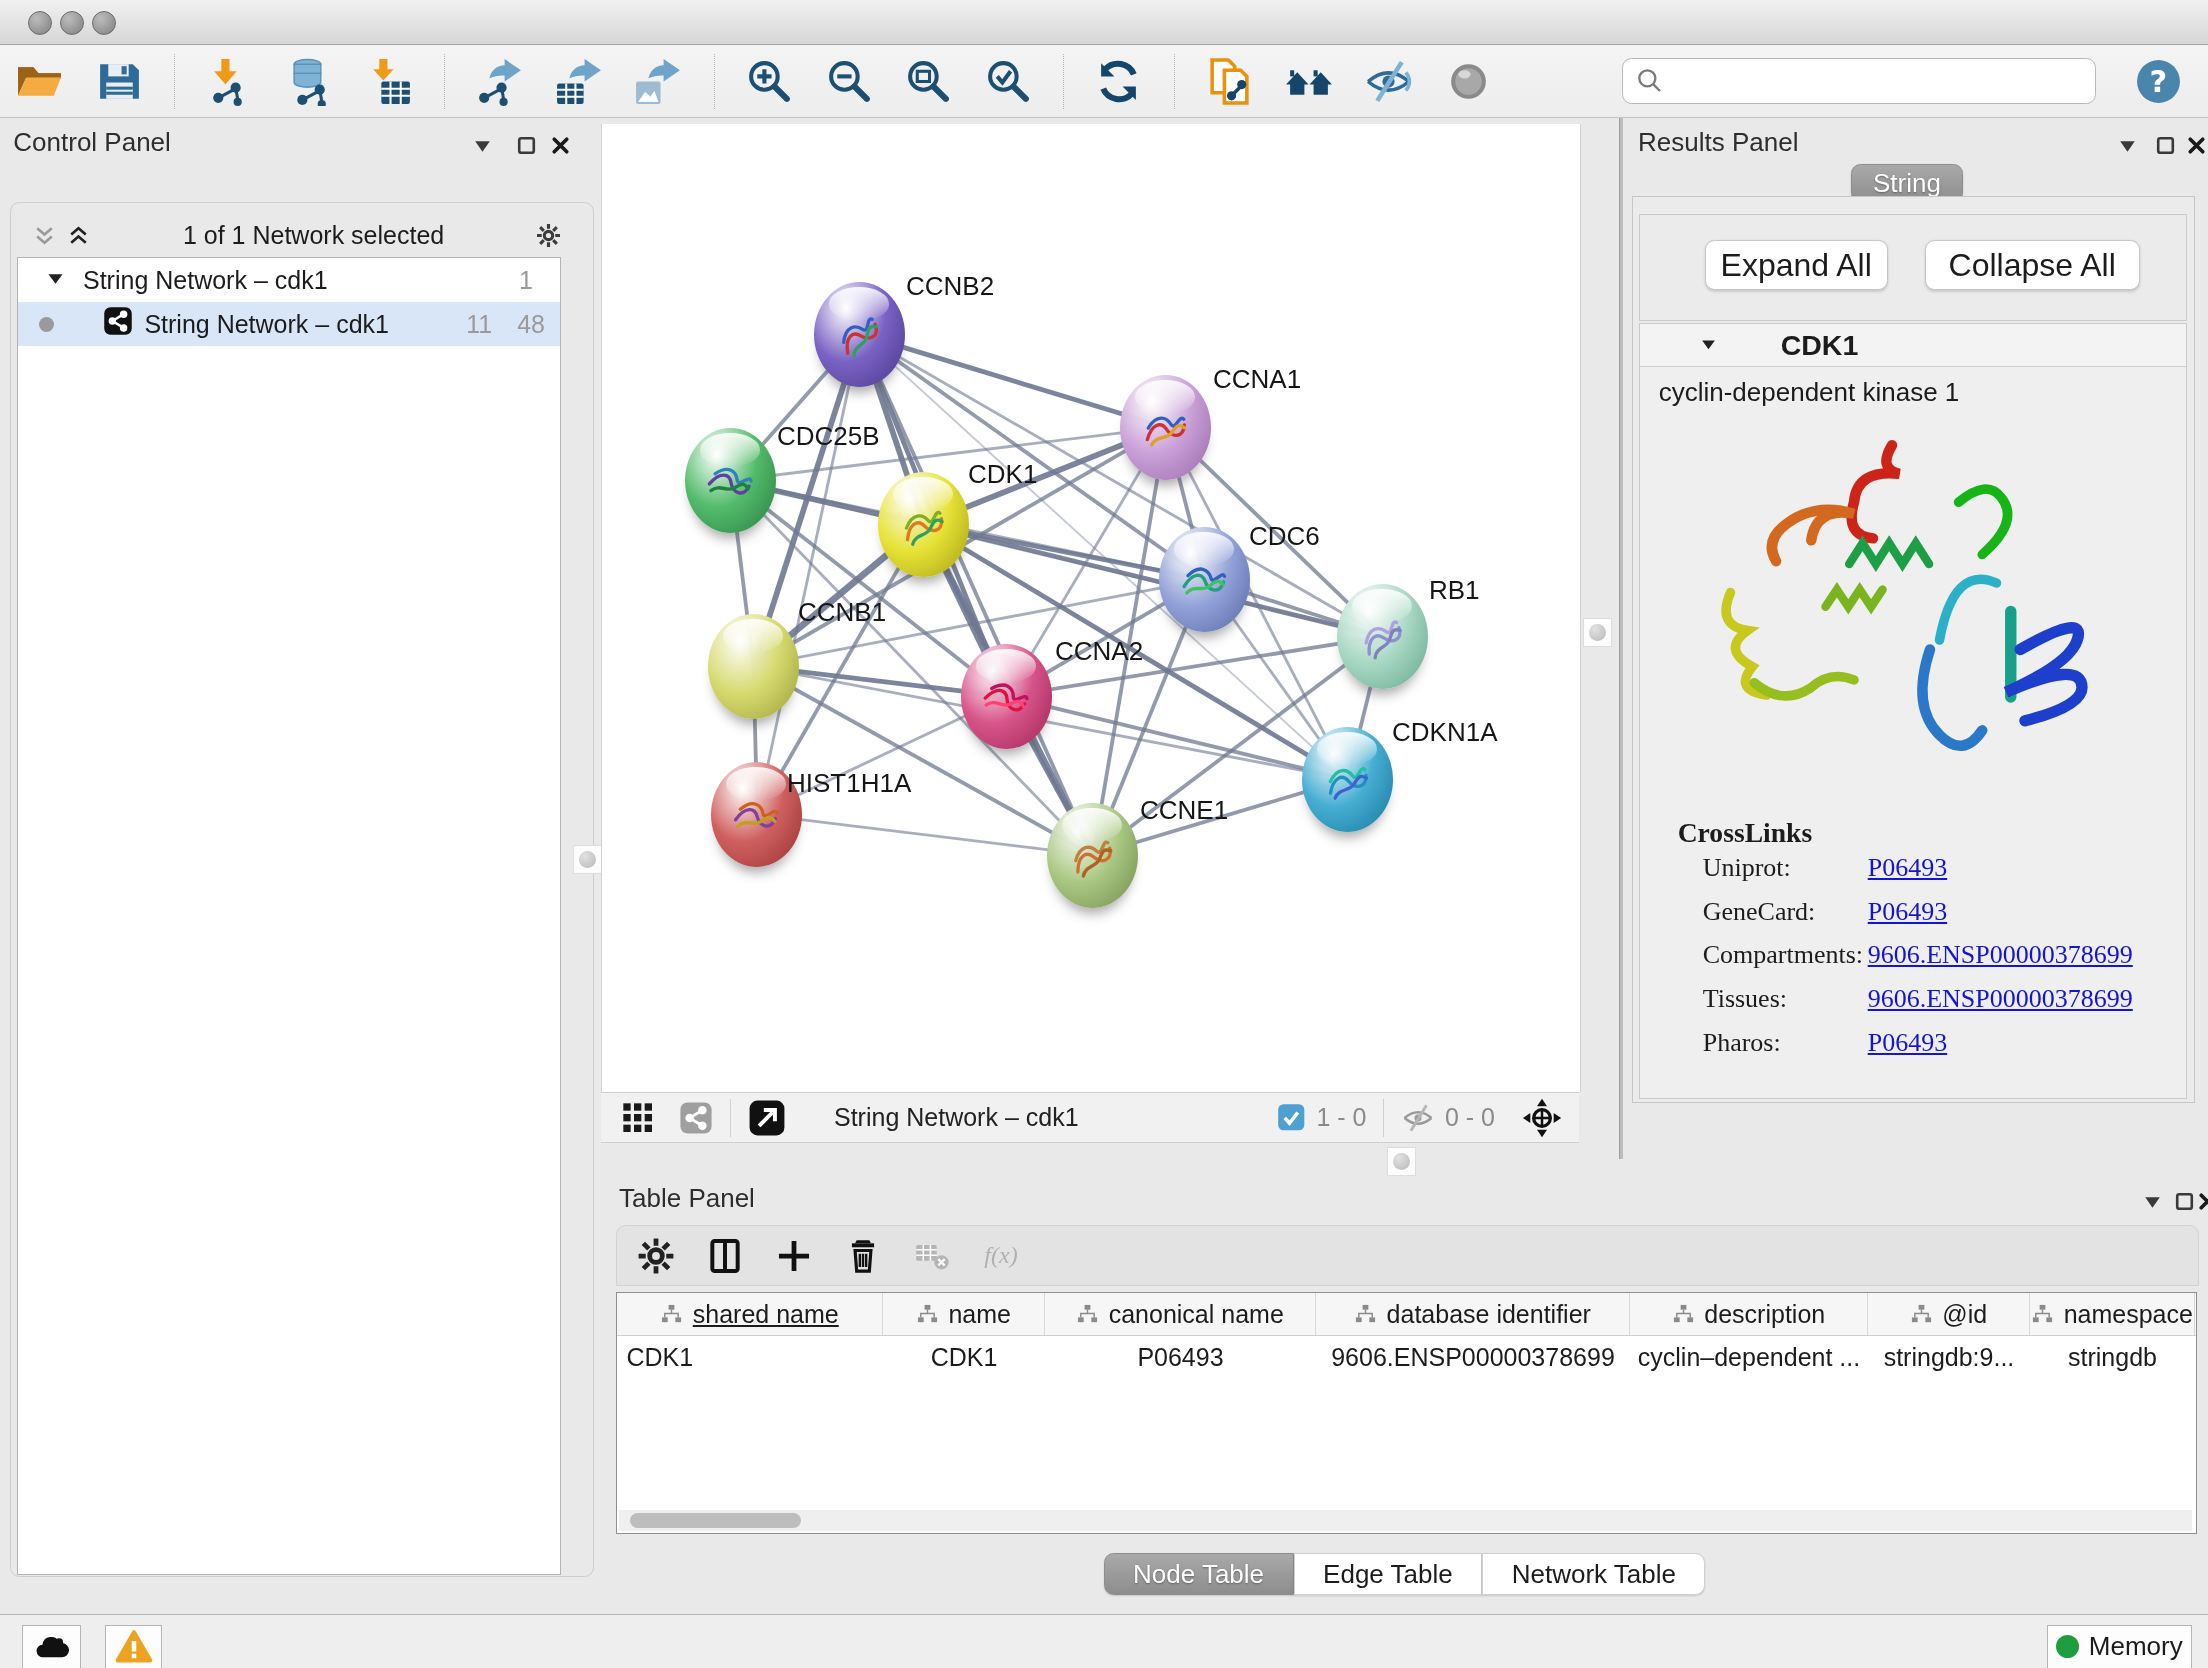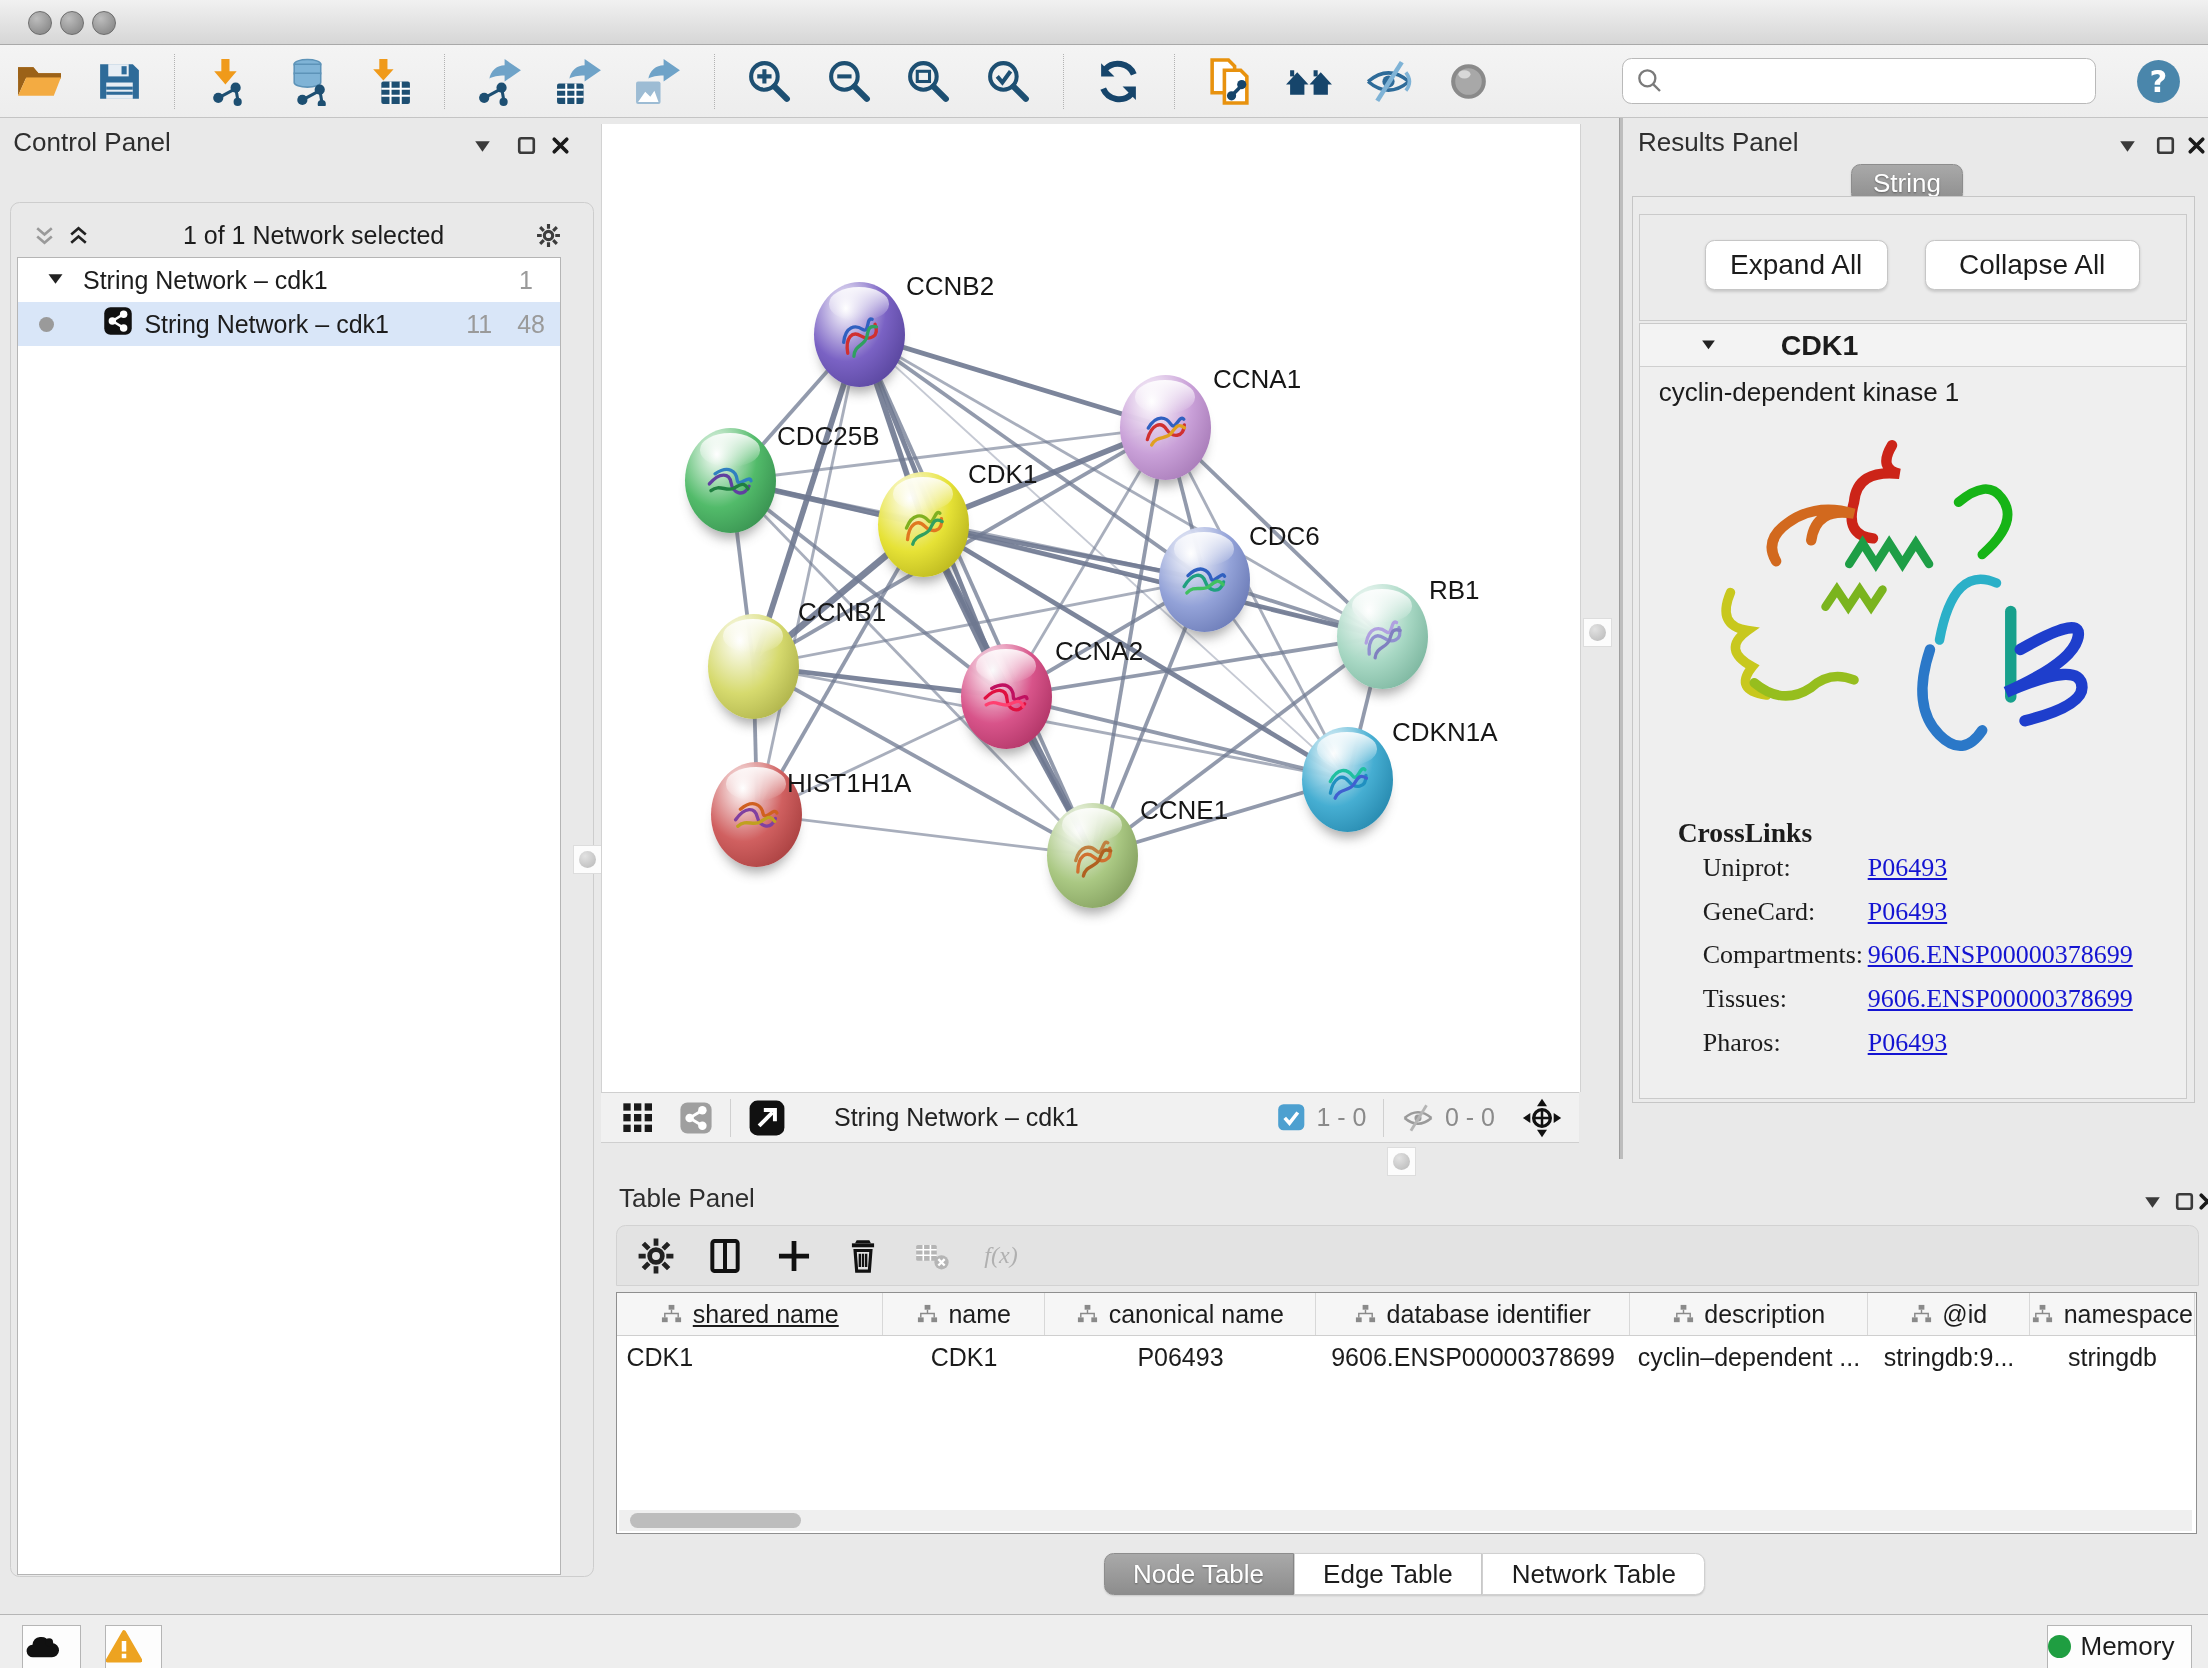--- a/index.html
+++ b/index.html
@@ -57,21 +57,21 @@
   
   .split-handle{position:absolute;width:27px;height:27px;background:#fcfcfc;border:1px solid #ddd;
     display:flex;align-items:center;justify-content:center;}
   .split-handle i{width:17px;height:17px;border-radius:50%;
     background:radial-gradient(circle at 35% 30%,#e2e2e2,#b7b7b7);display:block;}
   
   #rp-vline{left:1619px;top:118px;width:2.9px;height:1041px;background:#bdbdbd;border-left:1px solid #9f9f9f;}
   #rp-outer{left:1632px;top:196px;width:561px;height:905px;background:#ebebeb;border:1px solid #c6c6c6;}
   #rp-btnframe{left:5.7px;top:17px;width:546px;height:105px;border:1.9px solid #cacaca;position:absolute;}
   .rp-btn{position:absolute;top:25px;height:48px;background:#fff;border:1px solid #c6c6c6;border-radius:9.5px;
-    font-size:28px;display:flex;align-items:center;justify-content:center;box-shadow:0 1.9px 2.9px rgba(0,0,0,.15);}
+    font-size:32px;display:flex;align-items:center;justify-content:center;box-shadow:0 1.9px 2.9px rgba(0,0,0,.15);}
   #rp-entry{left:5.7px;top:126px;width:546px;height:774px;border:1.9px solid #cacaca;position:absolute;background:#efefef;}
   #rp-entry-head{position:absolute;left:0;top:0;width:100%;height:42px;background:#f3f3f3;
     border-bottom:1px solid #cfcfcf;display:flex;align-items:center;}
   .serif{font-family:"Liberation Serif",serif;}
   .xl-row{position:absolute;font-size:26px;}
   .xl-link{color:#1414d2;text-decoration:underline;}
   
   #tp-toolbar{left:616px;top:1225px;width:1581px;height:59px;background:#e3e3e3;
     border:1px solid #d2d2d2;border-radius:9.5px 9.5px 0 0;display:flex;align-items:center;}
   .tp-icon{width:48px;height:48px;margin:0 10.5px;display:flex;align-items:center;justify-content:center;}
@@ -91,21 +91,21 @@
   #tp-tabs{left:601px;top:1553px;width:1607px;height:42px;display:flex;justify-content:center;}
   .tp-tab{height:40px;padding:0 28.5px;background:#fff;border:1px solid #d0d0d0;display:flex;
     align-items:center;font-size:26px;box-shadow:0 1px 1.9px rgba(0,0,0,.15);}
   .tp-tab:first-child{border-radius:9.5px 0 0 9.5px;}
   .tp-tab:last-child{border-radius:0 9.5px 9.5px 0;}
   .tp-tab.sel{background:linear-gradient(#a9a9a9,#8d8d8d);color:#fff;border-color:#8d8d8d;
     text-shadow:0 1px 1.9px rgba(0,0,0,.35);}
   
   #statusbar{left:0;top:1614px;width:2208px;height:54px;background:#eeeeee;border-top:1px solid #b5b5b5;}
   .sb-btn{position:absolute;top:9.5px;height:42px;background:#fdfdfd;border:1.9px solid #b5b5b5;
-    display:flex;align-items:center;}
+    display:flex;align-items:center;justify-content:center;}
   #memory-btn{left:2047px;width:143px;gap:9.5px;font-size:26px;}
   #memory-dot{width:23px;height:23px;border-radius:50%;background:#1f9e41;}
 </style>
 </head>
 <body>
 
 <div id="app">
 
   <div id="titlebar" class="abs">
     <span class="traffic" style="left:27.6px"></span>

